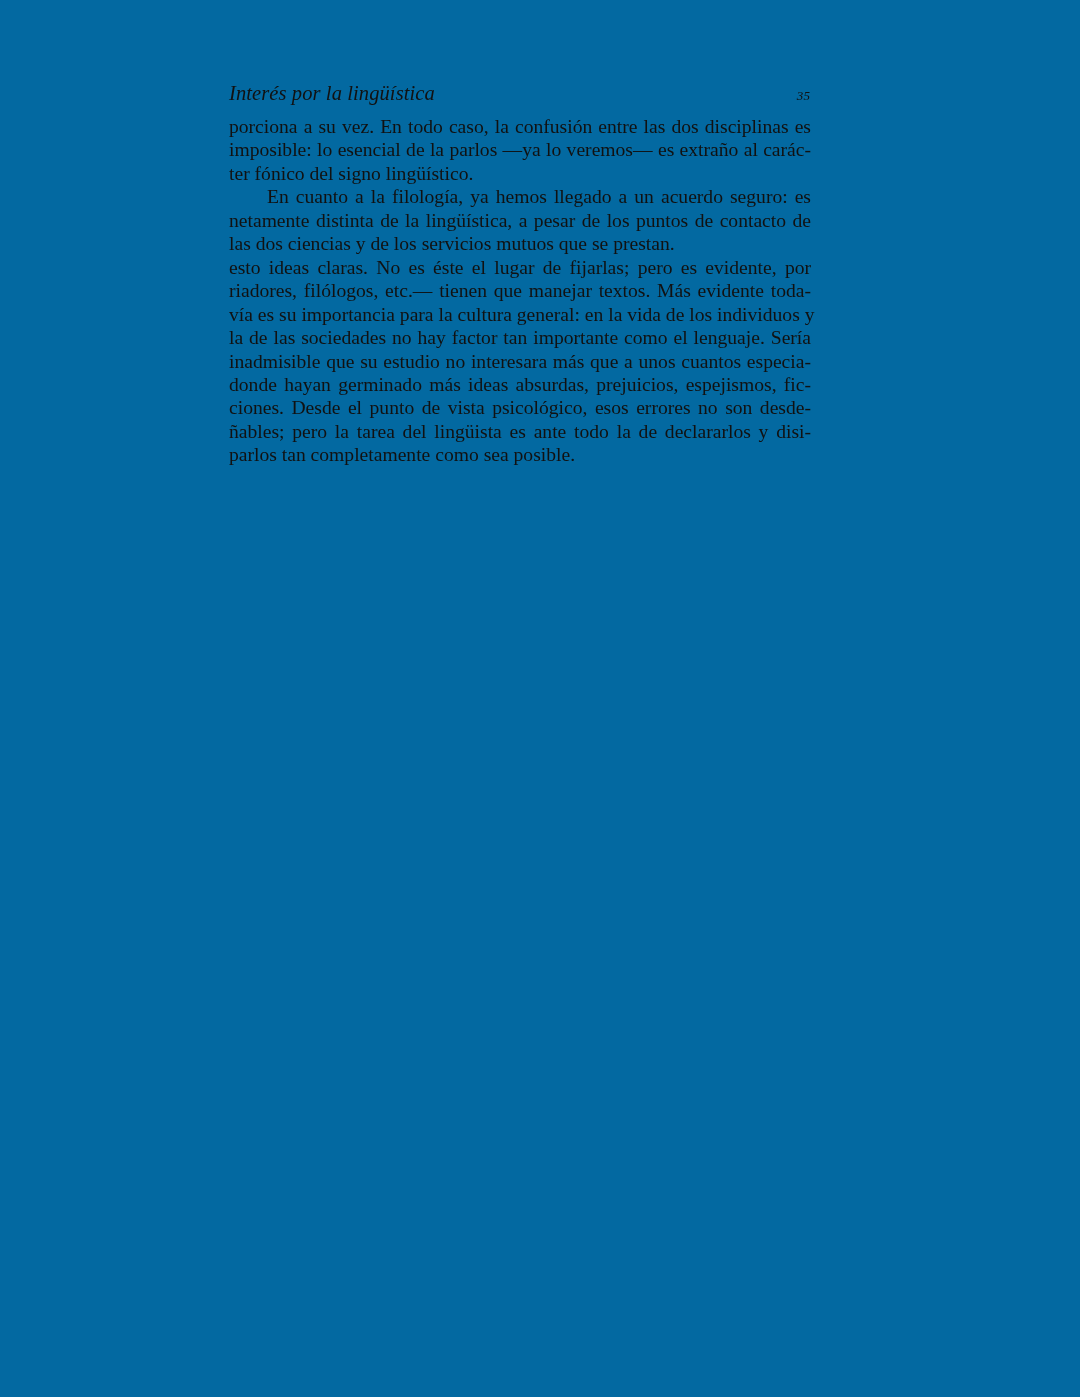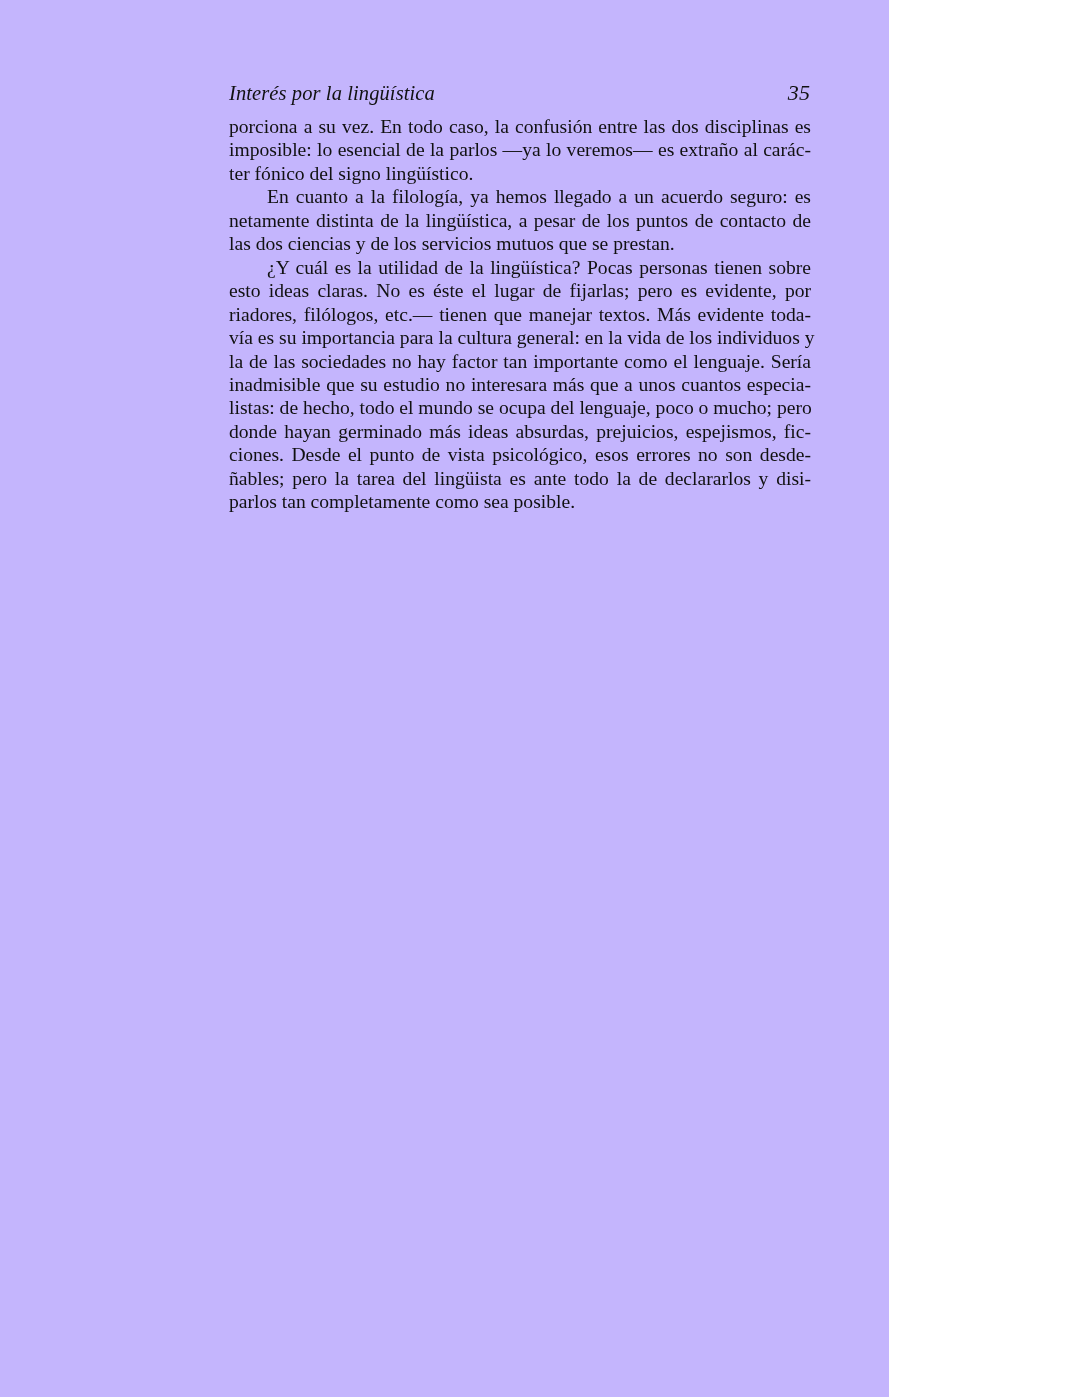--- a/index.html
+++ b/index.html
@@ -13,23 +13,23 @@
     position: relative;
     font-family: "Liberation Serif", "DejaVu Serif", serif;
     color: #111111;
     overflow: hidden;
   }
 
   .page {
     position: absolute;
     left: 0;
     top: 0;
-    width: 889px;
+    width: 1080px;
     height: 1397px;
-    background: #c4b5fd;
+    background: #0369a1;
   }
 
   
   .running-head {
     position: absolute;
     left: 229px;
     top: 80px;
     width: 581px;
     display: flex;
     align-items: baseline;
@@ -37,21 +37,21 @@
     font-style: italic;
     font-size: 20.5px;
     line-height: 26px;
     letter-spacing: 0.1px;
   }
   .running-head .rh-title {
     white-space: nowrap;
   }
   .running-head .rh-folio {
     white-space: nowrap;
-    font-size: 22px;
+    font-size: 13px;
   }
 
   
   .textblock {
     position: absolute;
     left: 229px;
     top: 115px;
     width: 582px;
   }
 
@@ -94,27 +94,25 @@
         <span class="line">porciona a su vez. En todo caso, la confusión entre las dos disciplinas es</span>
         <span class="line">imposible: lo esencial de la parlos —ya lo veremos— es extraño al carác-</span>
         <span class="line last">ter fónico del signo lingüístico.</span>
       </p>
     <p class="para">
         <span class="line indent">En cuanto a la filología, ya hemos llegado a un acuerdo seguro: es</span>
         <span class="line">netamente distinta de la lingüística, a pesar de los puntos de contacto de</span>
         <span class="line last">las dos ciencias y de los servicios mutuos que se prestan.</span>
       </p>
     <p class="para">
-        <span class="line indent">¿Y cuál es la utilidad de la lingüística? Pocas personas tienen sobre</span>
         <span class="line">esto ideas claras. No es éste el lugar de fijarlas; pero es evidente, por</span>
         <span class="line">riadores, filólogos, etc.— tienen que manejar textos. Más evidente toda-</span>
         <span class="line">vía es su importancia para la cultura general: en la vida de los individuos y</span>
         <span class="line">la de las sociedades no hay factor tan importante como el lenguaje. Sería</span>
         <span class="line">inadmisible que su estudio no interesara más que a unos cuantos especia-</span>
-        <span class="line">listas: de hecho, todo el mundo se ocupa del lenguaje, poco o mucho; pero</span>
         <span class="line">donde hayan germinado más ideas absurdas, prejuicios, espejismos, fic-</span>
         <span class="line">ciones. Desde el punto de vista psicológico, esos errores no son desde-</span>
         <span class="line">ñables; pero la tarea del lingüista es ante todo la de declararlos y disi-</span>
         <span class="line last">parlos tan completamente como sea posible.</span>
       </p>
   </div>
 
 </div>
 
 </body></html>

